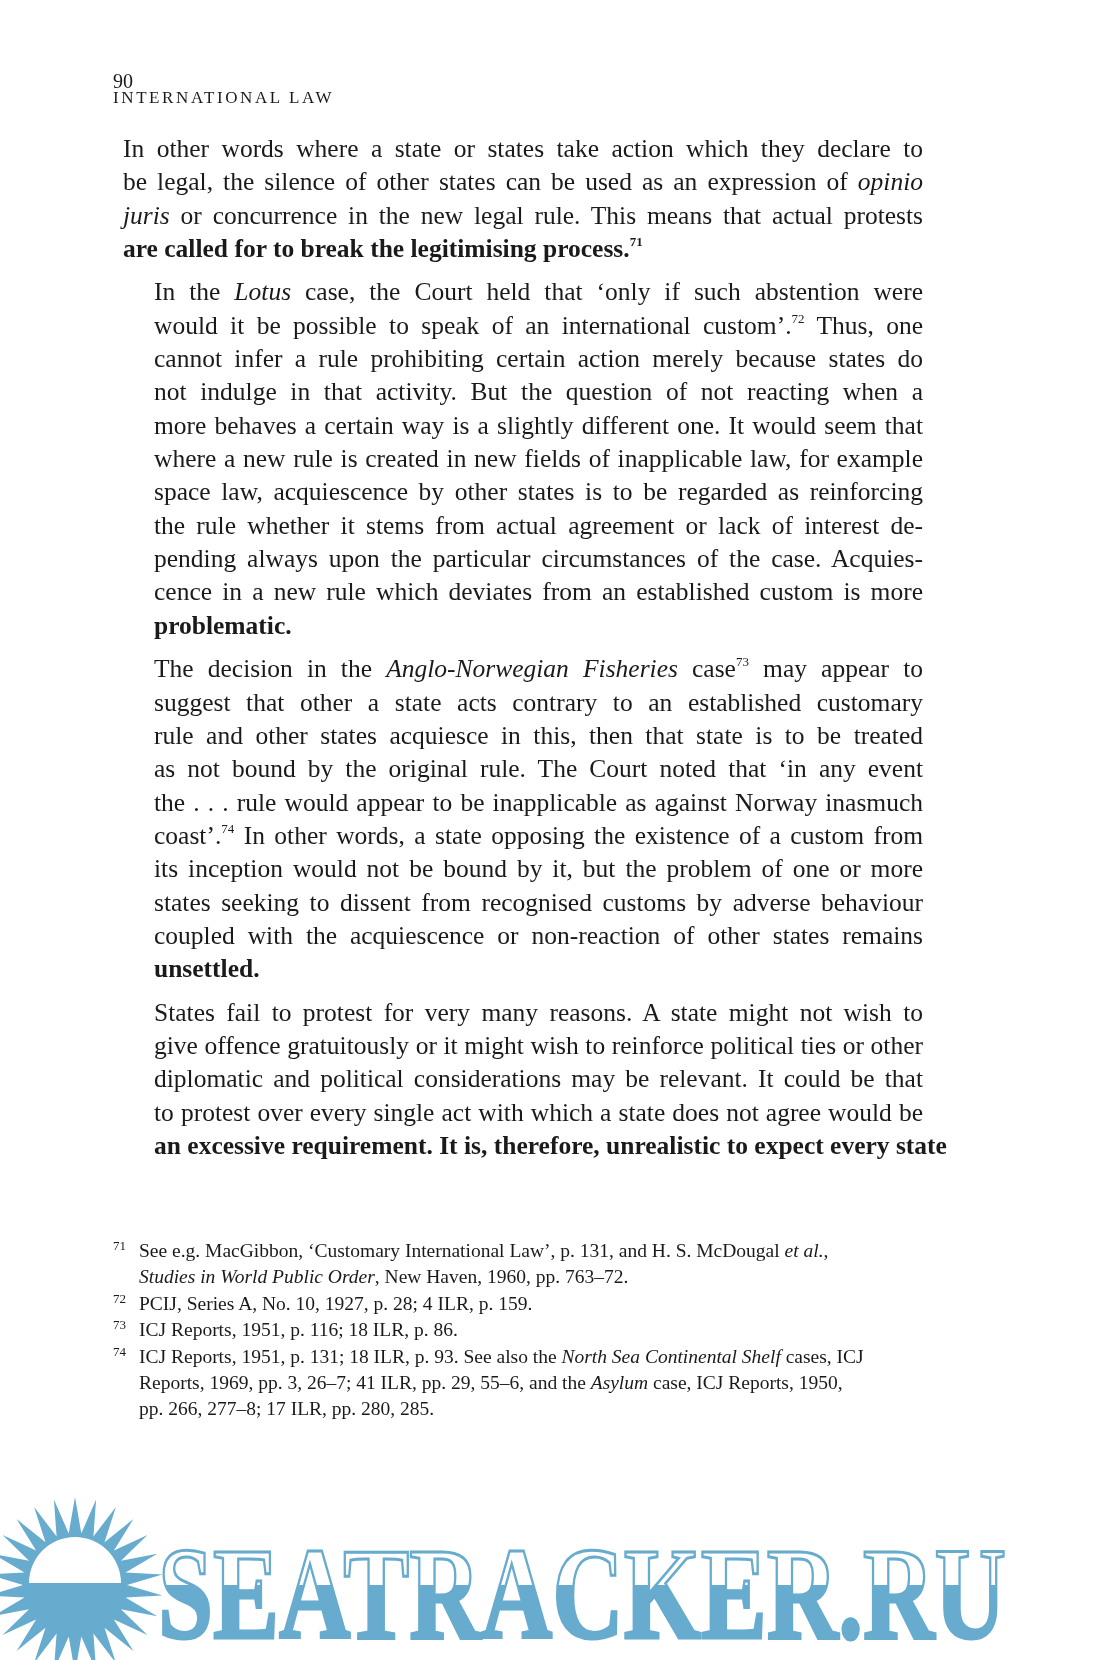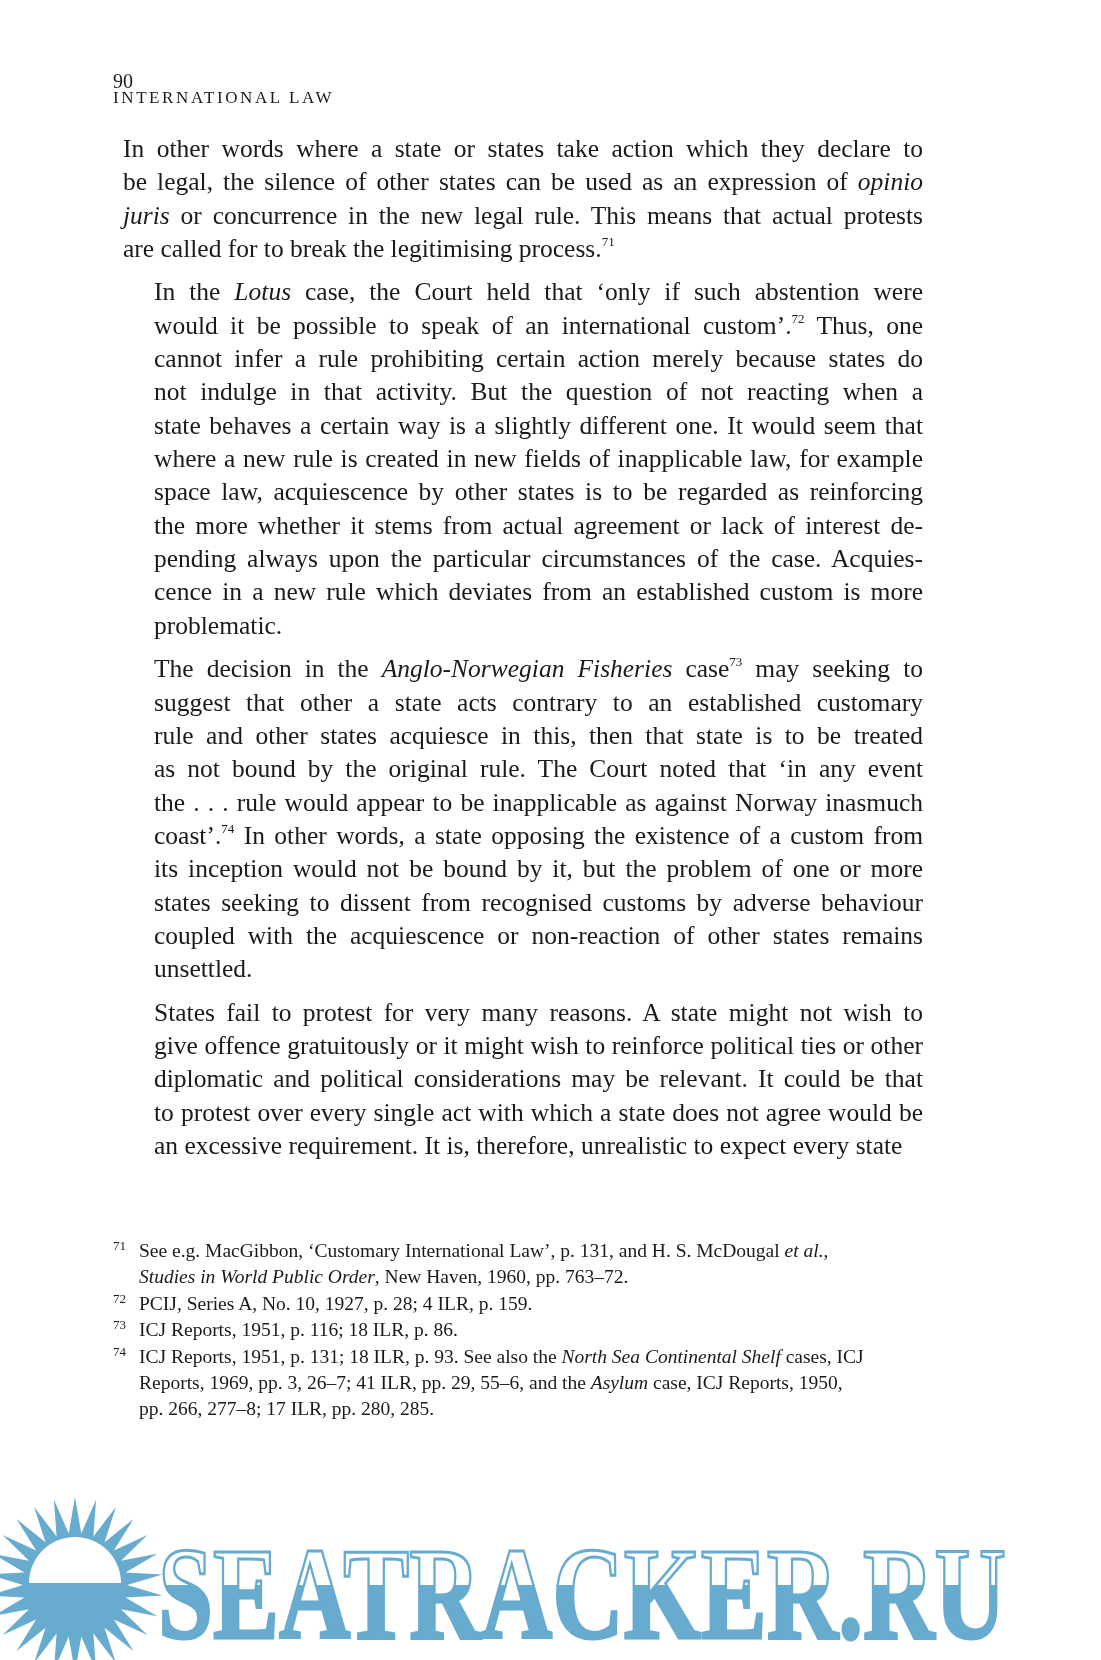--- a/index.html
+++ b/index.html
@@ -10,21 +10,21 @@
   .running-head { position: absolute; top: 70px; left: 113px; width: 820px; height: 26px; }
   .page-number { position: absolute; left: 0; top: 0; font-size: 20px; }
   .running-title { position: absolute; left: 0; right: 0; top: 2px; text-align: left;
                    font-size: 17px; letter-spacing: 2.6px; margin-top: 16px; }
 
   .body-text { position: absolute; left: 113px; top: 122px; width: 820px;
                font-size: 25.5px; line-height: 33.35px; }
   .body-text p { margin: 10px; text-align: justify; }
   .body-text p.indent { text-indent: 31px; }
   .line { display: block; text-align: justify; text-align-last: justify; white-space: nowrap; height: 33.35px; }
-  .line.last { text-align-last: left; }
+  .line.last { text-align-last: left; font-weight: bold; }
   sup.fn { font-size: 13px; vertical-align: 11px; line-height: 0; }
 
   .footnotes { position: absolute; left: 113px; top: 1238px; width: 820px;
                font-size: 19.5px; line-height: 26.4px; }
   .footnote { position: relative; padding-left: 26px; }
   .footnote .fn-num { position: absolute; left: 0; top: -5px; font-size: 13px; }
   .fline { display: block; white-space: nowrap; height: 26.4px; }
 
   .watermark { position: absolute; left: 0; top: 1490px; width: 1101px; height: 170px; }
 </style>
@@ -43,30 +43,30 @@
         <span class="line"><span>In other words where a state or states take action which they declare to</span></span>
         <span class="line"><span>be legal, the silence of other states can be used as an expression of </span><em>opinio</em></span>
         <span class="line"><em>juris</em><span> or concurrence in the new legal rule. This means that actual protests</span></span>
         <span class="line last"><span>are called for to break the legitimising process.</span><sup class="fn">71</sup></span>
       </p>
     <p class="indent">
         <span class="line"><span>In the </span><em>Lotus</em><span> case, the Court held that ‘only if such abstention were</span></span>
         <span class="line"><span>would it be possible to speak of an international custom’.</span><sup class="fn">72</sup><span> Thus, one</span></span>
         <span class="line"><span>cannot infer a rule prohibiting certain action merely because states do</span></span>
         <span class="line"><span>not indulge in that activity. But the question of not reacting when a</span></span>
-        <span class="line"><span>state behaves a certain way is a slightly different one. It would seem that</span></span>
+        <span class="line"><span>more behaves a certain way is a slightly different one. It would seem that</span></span>
         <span class="line"><span>where a new rule is created in new fields of inapplicable law, for example</span></span>
         <span class="line"><span>space law, acquiescence by other states is to be regarded as reinforcing</span></span>
-        <span class="line"><span>the more whether it stems from actual agreement or lack of interest de-</span></span>
+        <span class="line"><span>the rule whether it stems from actual agreement or lack of interest de-</span></span>
         <span class="line"><span>pending always upon the particular circumstances of the case. Acquies-</span></span>
         <span class="line"><span>cence in a new rule which deviates from an established custom is more</span></span>
         <span class="line last"><span>problematic.</span></span>
       </p>
     <p class="indent">
-        <span class="line"><span>The decision in the </span><em>Anglo-Norwegian Fisheries</em><span> case</span><sup class="fn">73</sup><span> may seeking to</span></span>
+        <span class="line"><span>The decision in the </span><em>Anglo-Norwegian Fisheries</em><span> case</span><sup class="fn">73</sup><span> may appear to</span></span>
         <span class="line"><span>suggest that other a state acts contrary to an established customary</span></span>
         <span class="line"><span>rule and other states acquiesce in this, then that state is to be treated</span></span>
         <span class="line"><span>as not bound by the original rule. The Court noted that ‘in any event</span></span>
         <span class="line"><span>the . . . rule would appear to be inapplicable as against Norway inasmuch</span></span>
         <span class="line"><span>coast’.</span><sup class="fn">74</sup><span> In other words, a state opposing the existence of a custom from</span></span>
         <span class="line"><span>its inception would not be bound by it, but the problem of one or more</span></span>
         <span class="line"><span>states seeking to dissent from recognised customs by adverse behaviour</span></span>
         <span class="line"><span>coupled with the acquiescence or non-reaction of other states remains</span></span>
         <span class="line last"><span>unsettled.</span></span>
       </p>

